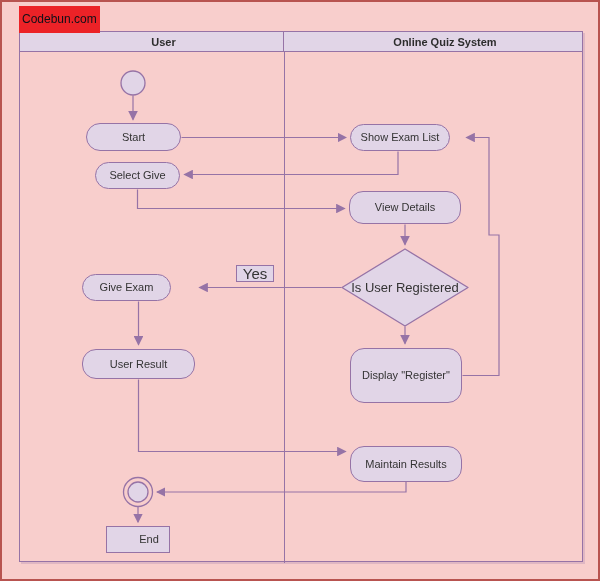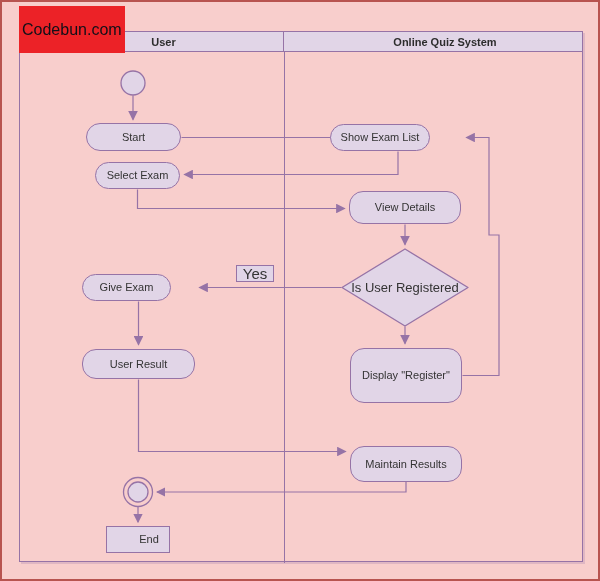--- a/index.html
+++ b/index.html
@@ -5,21 +5,21 @@
   html,body{margin:0;padding:0;background:#f8cecc;}
   *{box-sizing:border-box;font-family:"Liberation Sans", sans-serif;}
   .canvas{
     position:relative;width:600px;height:581px;overflow:hidden;
     background:var(--background,#f8cecc);
     border:2px solid var(--frame,#b85450);
   }
   .watermark{
     position:absolute;left:17px;top:4px;
     background:var(--watermark-bg,#ec2227);
-    color:#101018;font-size:16px;line-height:15px;padding:16px 3px;
+    color:#101018;font-size:12px;line-height:15px;padding:6px 3px;
     white-space:nowrap;
   }
   .pool{
     position:absolute;left:17px;top:29px;width:564px;height:531px;
     border:1px solid var(--node-stroke,#9673a6);
     box-shadow:2px 2px 0 rgba(150,115,166,.25);
   }
   .pool-header{
     position:absolute;left:0;top:0;width:100%;height:20px;display:flex;
     border-bottom:1px solid var(--node-stroke,#9673a6);
@@ -94,22 +94,22 @@
     <polyline class="edge" marker-end="url(#arrow)" points="339.5,285.5 197.5,285.5"></polyline>
     <polyline class="edge" marker-end="url(#arrow)" points="403,324.5 403,341.5"></polyline>
     <polyline class="edge" marker-end="url(#arrow)" points="460.5,373.5 497,373.5 497,233 487,233 487,135.5 464.5,135.5"></polyline>
     <polyline class="edge" marker-end="url(#arrow)" points="136.5,299.5 136.5,342.5"></polyline>
     <polyline class="edge" marker-end="url(#arrow)" points="136.5,377.5 136.5,449.5 343.5,449.5"></polyline>
     <polyline class="edge" marker-end="url(#arrow)" points="404,468 404,490 155,490"></polyline>
     <polyline class="edge" marker-end="url(#arrow)" points="136,505 136,520"></polyline>
   </svg>
 
   <div class="node" style="left:84px;top:121px;width:95px;height:28px;">Start</div>
-  <div class="node" style="left:328px;top:122px;width:100px;height:27px;">Show Exam List</div>
-  <div class="node" style="left:93px;top:160px;width:85px;height:27px;">Select Exam</div>
+  <div class="node" style="left:348px;top:122px;width:100px;height:27px;">Show Exam List</div>
+  <div class="node" style="left:93px;top:160px;width:85px;height:27px;">Select Give</div>
   <div class="node" style="left:347px;top:189px;width:112px;height:33px;">View Details</div>
   <div class="diamond-label" style="left:340px;top:271px;width:126px;height:29px;">Is User Registered</div>
   <div class="edge-label" style="left:234px;top:263px;width:38px;height:17px;">Yes</div>
   <div class="node" style="left:80px;top:272px;width:89px;height:27px;">Give Exam</div>
   <div class="node" style="left:80px;top:347px;width:113px;height:30px;">User Result</div>
   <div class="node" style="left:348px;top:346px;width:112px;height:55px;">Display "Register"</div>
   <div class="node" style="left:348px;top:432px;width:112px;height:36px;margin-top:12px;">Maintain Results</div>
   <div class="node square" style="left:104px;top:524px;width:64px;height:27px;padding-left:25px;">End</div>
 
   <div class="watermark">Codebun.com</div>

